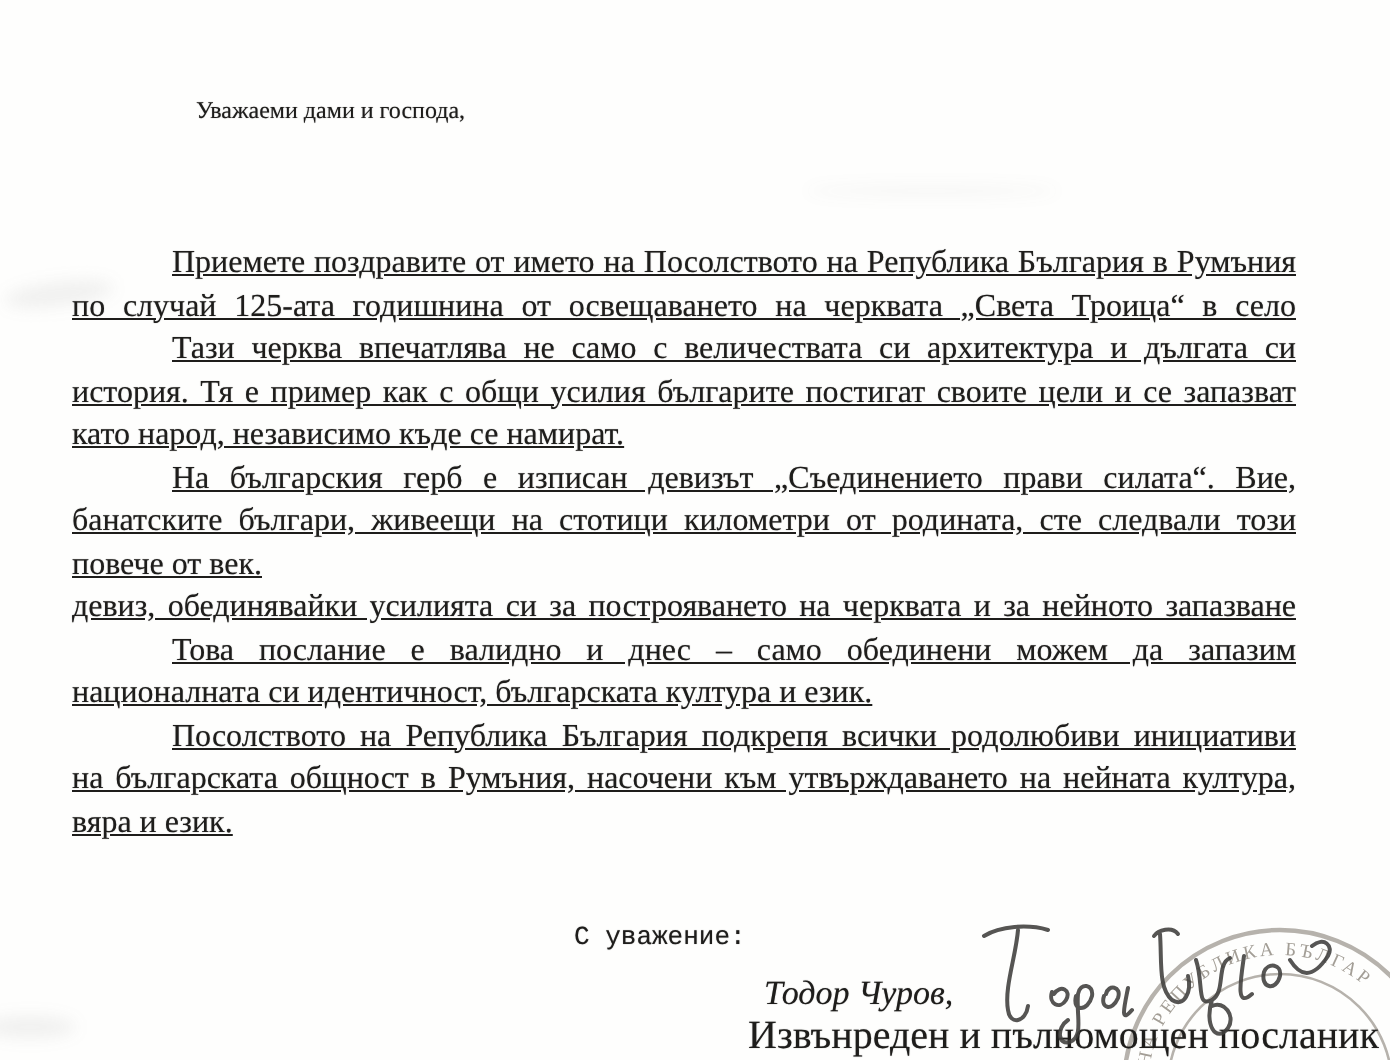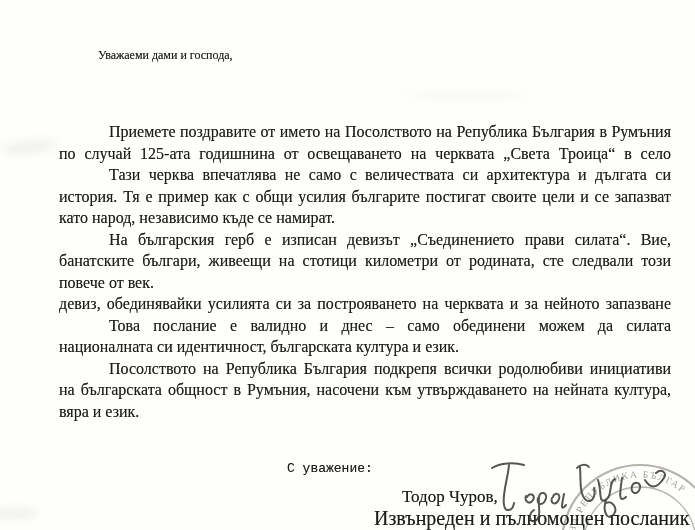--- a/index.html
+++ b/index.html
@@ -9,28 +9,28 @@
     font-family:"Liberation Serif", serif;
     color:#1e1d1b;
   }
   .page{position:absolute;inset:0;}
   .typed{text-shadow:0 0 .5px rgba(30,30,30,.55);}
   .salutation{
     position:absolute;left:98px;top:43px;
     font-size:12px;line-height:24px;white-space:nowrap;
   }
   .letter-body{
-    position:absolute;left:59px;top:121px;width:612px;
-    font-size:16px;line-height:21.5px;z-index:2;
+    position:absolute;left:36px;top:121px;width:612px;
+    font-size:16px;line-height:21.5px;z-index:2;text-decoration:underline;
   }
   .ln{text-align:justify;text-align-last:justify;}
   .ln.first{text-indent:50px;}
   .ln.last{text-align-last:left;}
   .regards{position:absolute;left:287px;top:461px;font-size:13px;z-index:2;font-family:Liberation Mono, monospace;}
-  .signer-name{position:absolute;left:402px;top:487px;font-size:17px;z-index:2;}
+  .signer-name{position:absolute;left:382px;top:487px;font-size:17px;z-index:2;font-style:italic;}
   .signer-title{position:absolute;left:374px;top:507px;font-size:20px;z-index:2;}
   .stamp{position:absolute;left:555px;top:450px;z-index:1;}
   .signature{position:absolute;left:480px;top:448px;z-index:3;}
   .smudge{
     position:absolute;background:rgba(100,100,100,.09);
     filter:blur(4px);border-radius:50%;z-index:0;
   }
   .smudge.s1{left:2px;top:141px;width:55px;height:12px;transform:rotate(-7deg);}
   .smudge.s2{left:-8px;top:508px;width:46px;height:11px;}
   .smudge.s3{left:402px;top:92px;width:128px;height:7px;opacity:.5;}
@@ -51,21 +51,21 @@
   <div class="letter-body typed">
       <div class="ln first">Приемете поздравите от името на Посолството на Република България в Румъния</div>
       <div class="ln">по случай 125-ата годишнина от освещаването на черквата „Света Троица“ в село</div>
       <div class="ln first">Тази черква впечатлява не само с величествата си архитектура и дългата си</div>
       <div class="ln">история. Тя е пример как с общи усилия българите постигат своите цели и се запазват</div>
       <div class="ln last">като народ, независимо къде се намират.</div>
       <div class="ln first">На българския герб е изписан девизът „Съединението прави силата“. Вие,</div>
       <div class="ln">банатските българи, живеещи на стотици километри от родината, сте следвали този</div>
       <div class="ln last">повече от век.</div>
       <div class="ln">девиз, обединявайки усилията си за построяването на черквата и за нейното запазване</div>
-      <div class="ln first">Това послание е валидно и днес – само обединени можем да силата</div>
+      <div class="ln first">Това послание е валидно и днес – само обединени можем да запазим</div>
       <div class="ln last">националната си идентичност, българската култура и език.</div>
       <div class="ln first">Посолството на Република България подкрепя всички родолюбиви инициативи</div>
       <div class="ln">на българската общност в Румъния, насочени към утвърждаването на нейната култура,</div>
       <div class="ln last">вяра и език.</div>
     </div>
 
   <div class="regards typed">С уважение:</div>
   <div class="signer-name typed">Тодор Чуров,</div>
   <div class="signer-title typed">Извънреден и пълномощен посланик</div>
 

